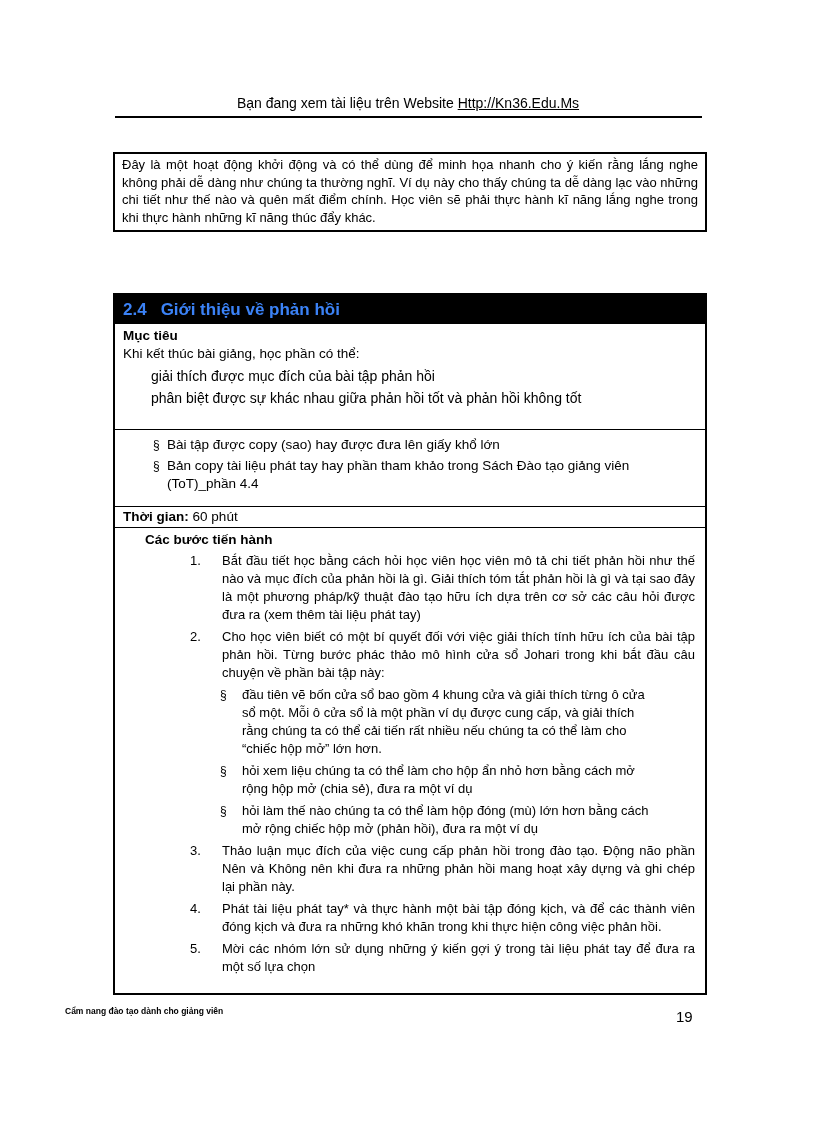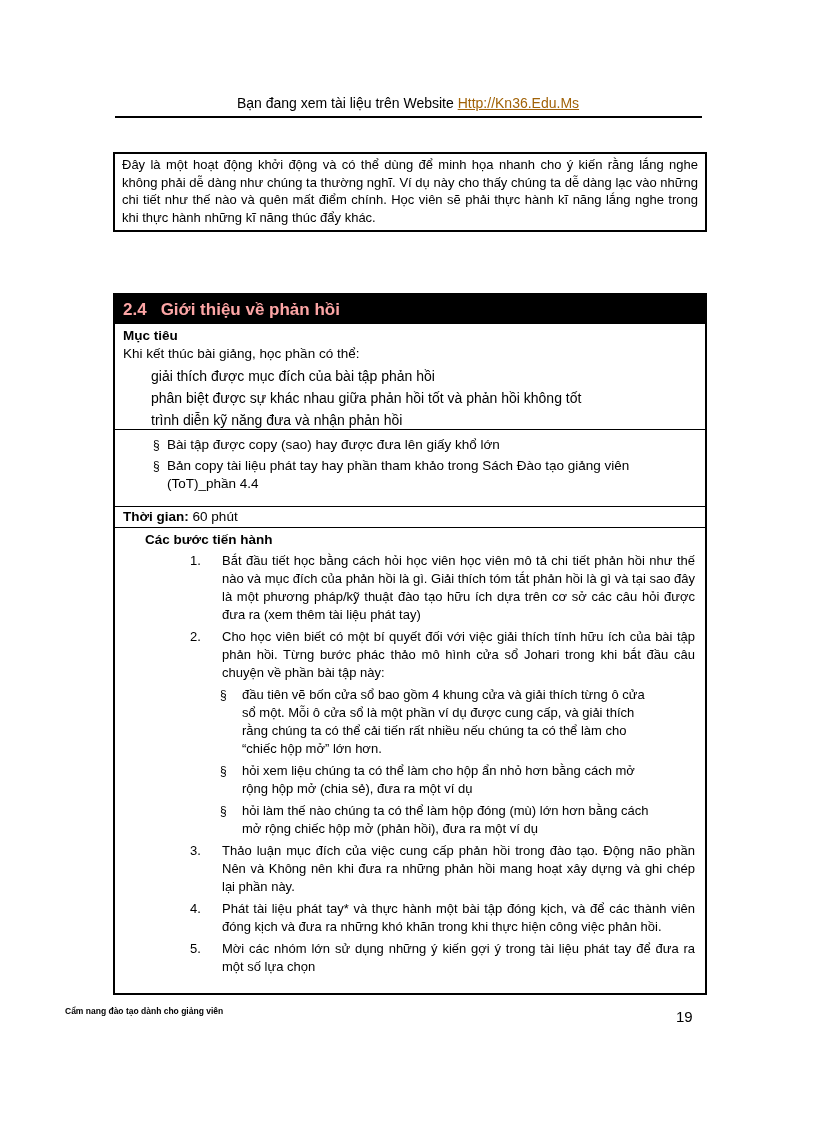--- a/index.html
+++ b/index.html
@@ -56,21 +56,21 @@
   
   .main-table {
     position: absolute;
     top: 293px; left: 113px; width: 594px;
     border: 2px solid #000;
     background: #fff;
   }
   .section-bar {
     height: 29px;
     background: #000;
-    color: #fca5a5;
+    color: #3b82f6;
     display: flex;
     align-items: center;
     padding-left: 8px;
     font-size: 17px;
     font-weight: bold;
   }
   .section-bar .bar-title { margin-left: 14px; }
 
   .row { border-bottom: 1px solid #000; padding: 3px 8px; overflow: hidden; }
   .row:last-child { border-bottom: none; margin-left: 22px; }
@@ -110,41 +110,40 @@
     position: absolute;
     top: 1008px; left: 676px;
     font-size: 15px;
   }
 </style>
 </head>
 <body>
 
 <div class="page">
 
-  <div class="site-header"><span>Bạn đang xem tài liệu trên Website </span><a href="#" style="color: #a16207;">Http://Kn36.Edu.Ms</a></div>
+  <div class="site-header"><span>Bạn đang xem tài liệu trên Website </span><a href="#" style="color: #000000;">Http://Kn36.Edu.Ms</a></div>
   <div class="header-rule"></div>
 
   <div class="note-box">
     <div class="note-body">Đây là một hoạt động khởi động và có thể dùng để minh họa nhanh cho ý kiến rằng lắng nghe không phải dễ dàng như chúng ta thường nghĩ. Ví dụ này cho thấy chúng ta dễ dàng lạc vào những chi tiết như thế nào và quên mất điểm chính. Học viên sẽ phải thực hành kĩ năng lắng nghe trong khi thực hành những kĩ năng thúc đẩy khác.</div>
   </div>
 
   <div class="main-table">
 
     <div class="section-bar">
       <span class="bar-num">2.4</span>
       <span class="bar-title">Giới thiệu về phản hồi</span>
     </div>
 
     <div class="row row-muctieu">
       <div class="row-label">Mục tiêu</div>
       <div class="muctieu-intro">Khi kết thúc bài giảng, học phần có thể:</div>
       <div id="objectives-list">
           <div class="objective">giải thích được mục đích của bài tập phản hồi</div>
           <div class="objective">phân biệt được sự khác nhau giữa phản hồi tốt và phản hồi không tốt</div>
-          <div class="objective">trình diễn kỹ năng đưa và nhận phản hồi</div>
         </div>
     </div>
 
     <div class="row row-vanphong">
       <div id="materials-list">
           <div class="vp-bullet">
             <span class="marker">§</span>
             <span class="btext">Bài tập được copy (sao) hay được đưa lên giấy khổ lớn</span>
           </div>
           <div class="vp-bullet">

